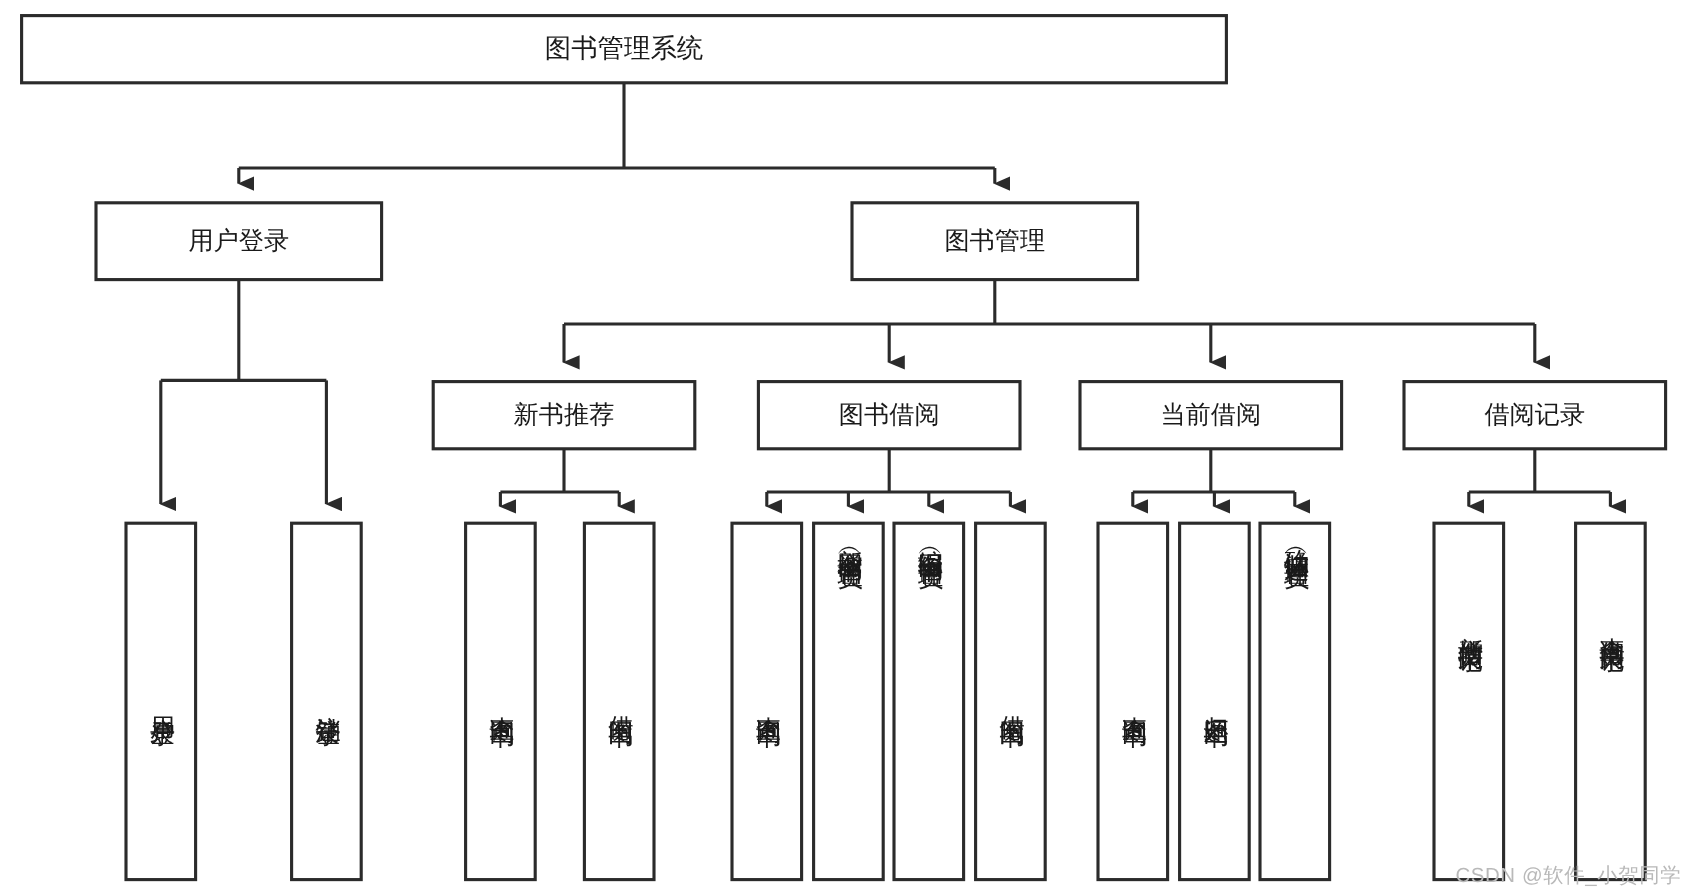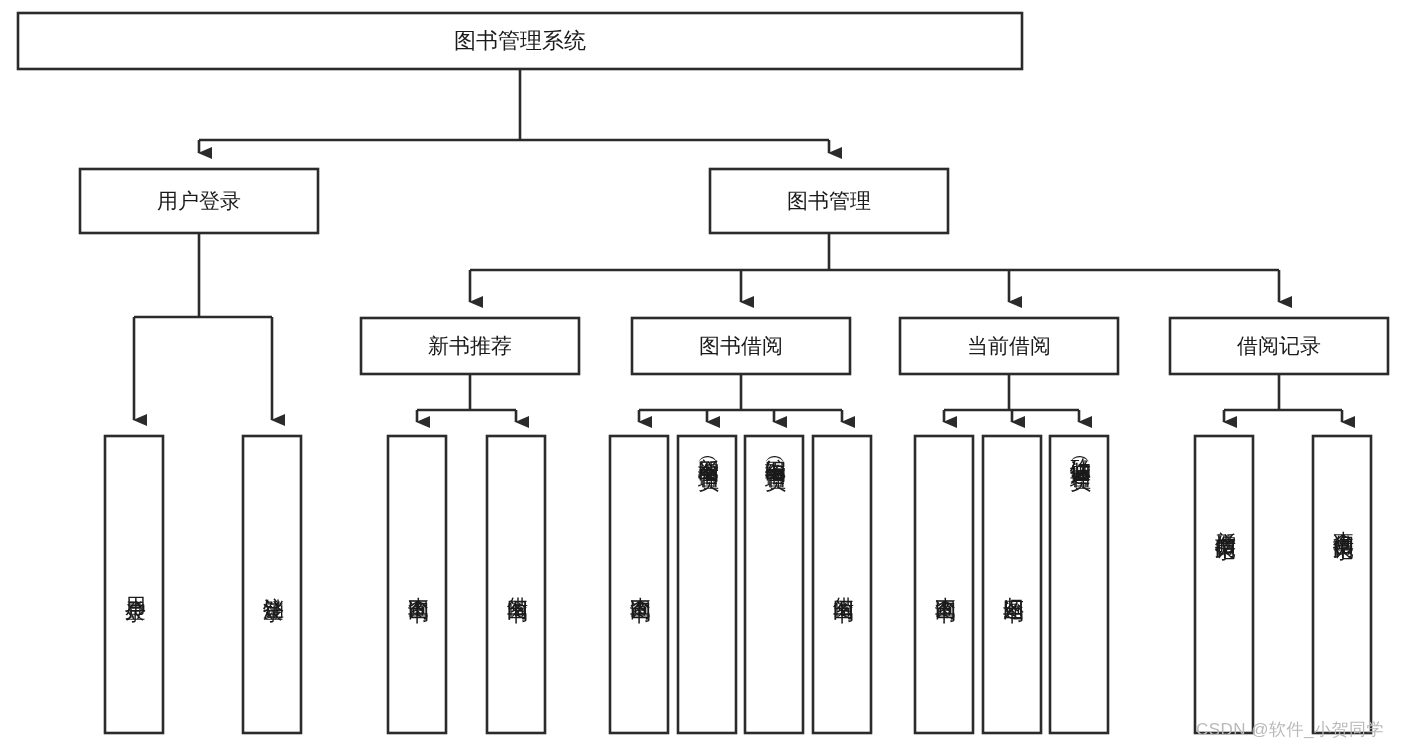--- a/index.html
+++ b/index.html
@@ -55,21 +55,21 @@
     stroke: #2b2b2b;
     stroke-width: 2.6;
     fill: none;
   }
   .arrow-head {
     fill: #2b2b2b;
     stroke: none;
   }
   #watermark {
     position: absolute;
-    right: 21px;
+    right: 4px;
     bottom: 6px;
     font-family: "Liberation Sans", "DejaVu Sans", sans-serif;
     font-size: 17px;
     color: #b9b9b9;
     white-space: nowrap;
     letter-spacing: 0.5px;
     pointer-events: none;
   }
 </style>
 </head>

